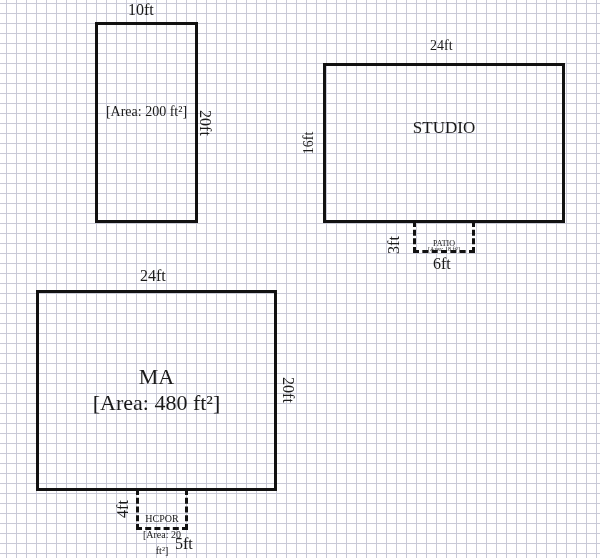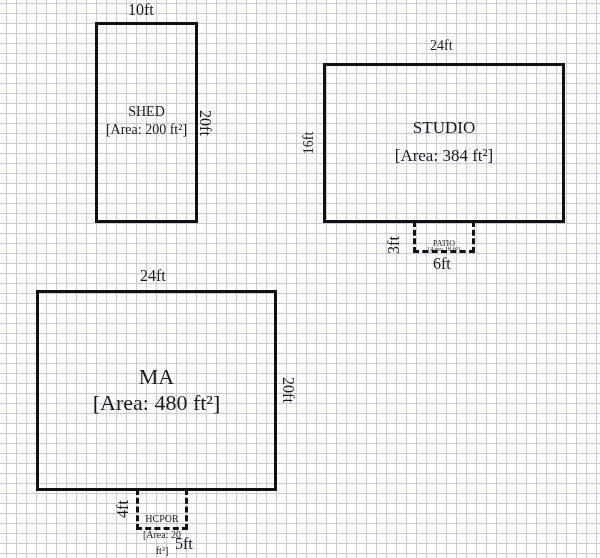--- a/index.html
+++ b/index.html
@@ -20,30 +20,28 @@
   .label { position: absolute; text-align: center; line-height: 1.25; }
   .dim { position: absolute; font-size: 16px; white-space: nowrap; }
   .rot-cw { transform: rotate(90deg); transform-origin: center center; }
   .rot-ccw { transform: rotate(-90deg); transform-origin: center center; }
 </style>
 </head>
 <body>
 
 <div class="room" style="left:95px; top:22px; width:103px; height:201px;"></div>
 <div class="label" style="left:95px; top:103px; width:103px; font-size:14px;">
-  <div>SHED</div>
   <div>[Area: 200 ft²]</div>
 </div>
 <div class="dim" style="left:128px; top:1px;">10ft</div>
 <div class="dim rot-cw" style="left:192px; top:114px;">20ft</div>
 
 <div class="room" style="left:323px; top:63px; width:242px; height:160px;"></div>
 <div class="label" style="left:323px; top:114px; width:242px; font-size:17px; line-height:1.65;">
   <div>STUDIO</div>
-  <div>[Area: 384 ft²]</div>
 </div>
 <div class="dim" style="left:430px; top:38px; font-size:14px;">24ft</div>
 <div class="dim rot-ccw" style="left:298px; top:135px; font-size:14px;">16ft</div>
 
 <div class="room dashed" style="left:413px; top:221px; width:62px; height:32px;"></div>
 <div class="label" style="left:413px; top:228px; width:62px; font-size:8px; line-height:0.9;margin-top:12px;">
   <div>PATIO</div>
   <div style="font-size:6px;">[Area: 18 ft²]</div>
 </div>
 <div class="dim" style="left:433px; top:255px;">6ft</div>

